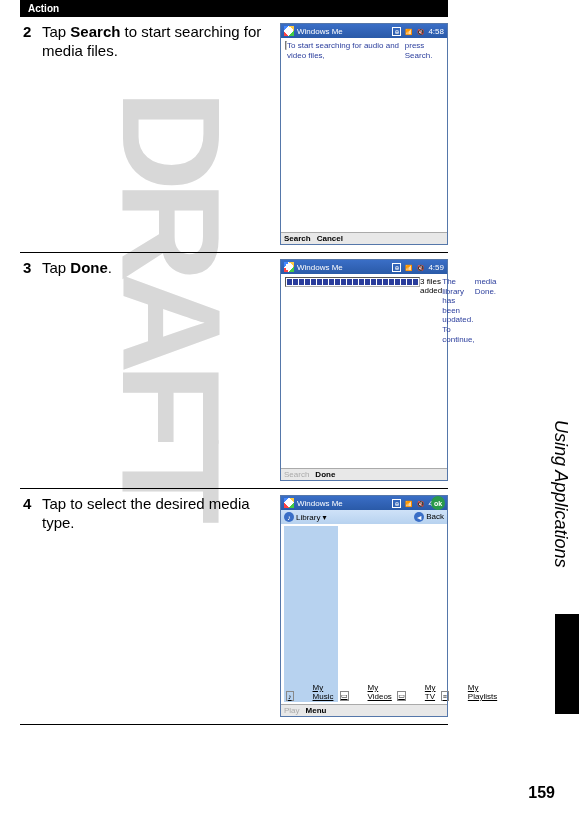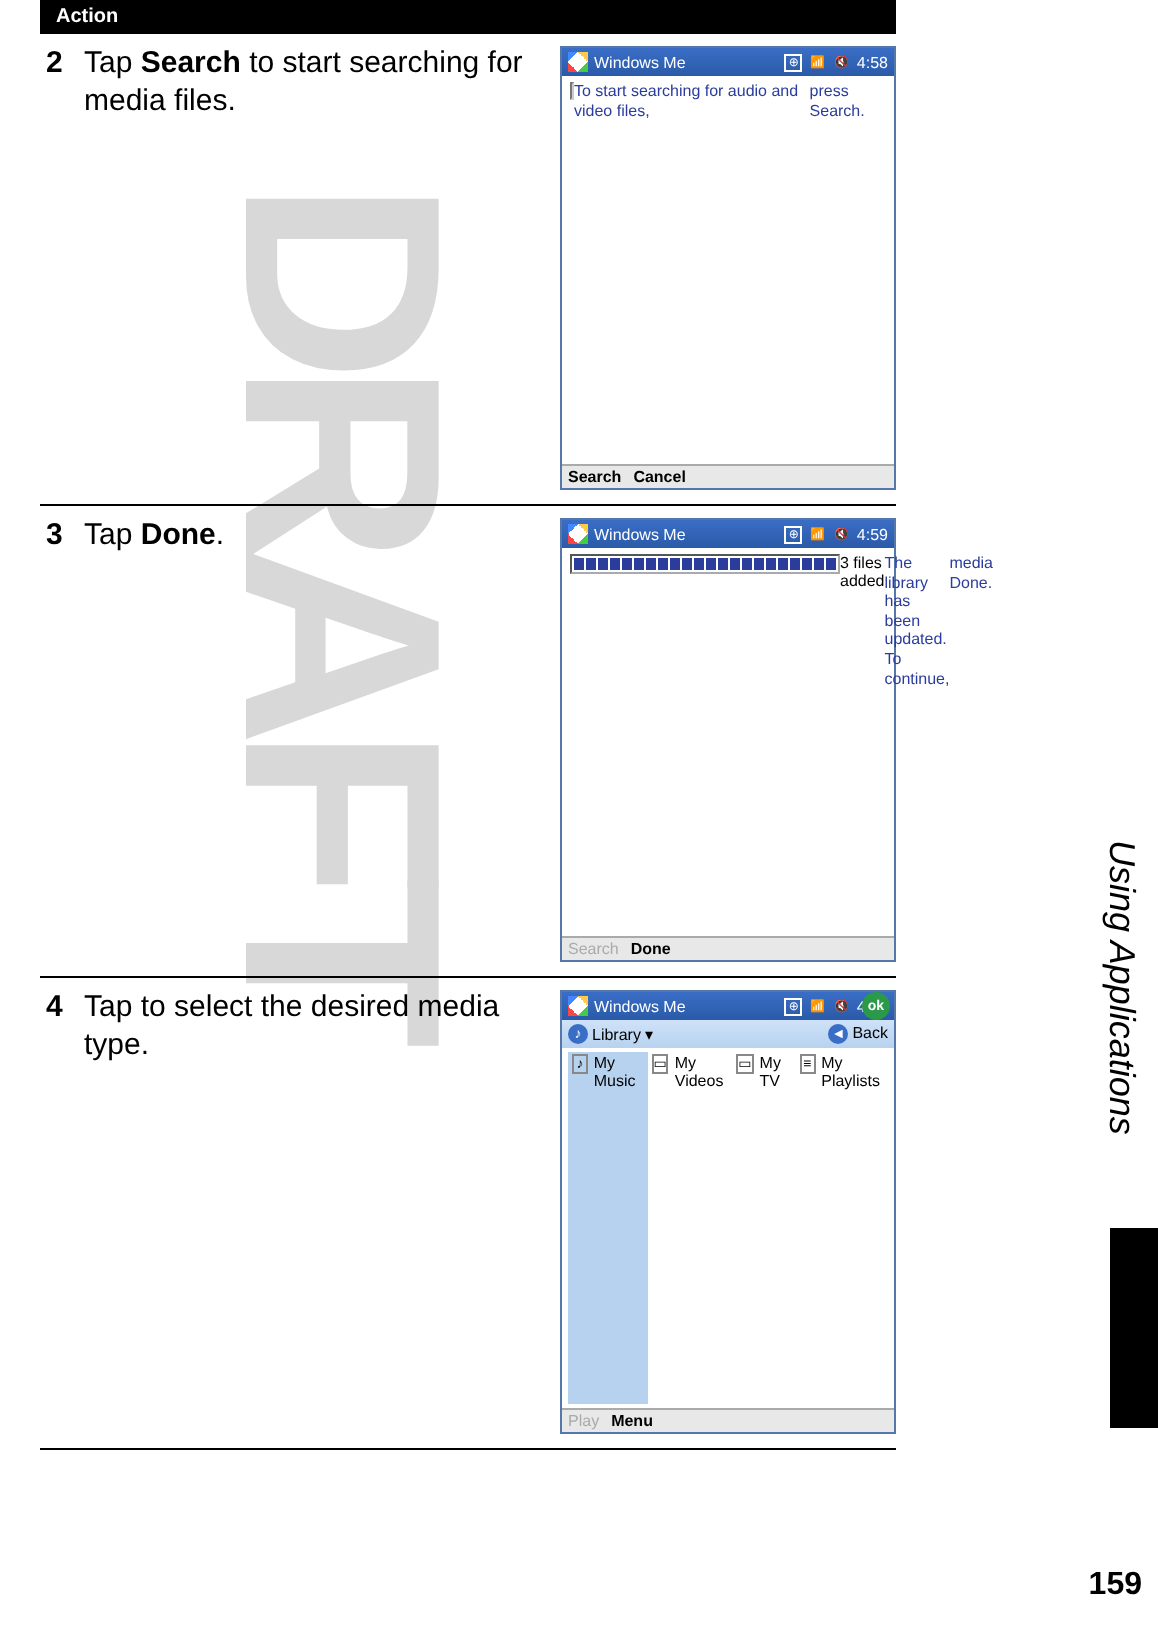--- a/index.html
+++ b/index.html
@@ -143,22 +143,22 @@
     align-items: center;
     padding: 2px 3px;
     font-size: 8px;
     justify-content: space-between;
   }
   .lib-toolbar .lib-left { display:flex; align-items:flex-end; gap:2px; }
   .circle-ico { width:10px; height:10px; border-radius:50%; background:#3a6ec6; display:flex; align-items:center; justify-content:center; color:#fff; font-size:7px; }
   .back-btn { display:flex; align-items:flex-start; gap:2px; }
   .media-list { padding: 2px 3px; }
   .media-item {
-    display:flex; align-items:flex-start; gap:3px;
-    padding:1px 2px; font-size:8px;
+    display:flex; align-items:flex-end; gap:19px;
+    padding:1px 2px; font-size:8px;text-decoration:underline;
   }
   .media-item.sel { background:#b7d2ef; }
   .media-ico { width:10px; height:10px; border:1px solid #888; display:flex; align-items:center; justify-content:center; font-size:7px; }
   .ok-badge {
     width: 14px; height: 14px; border-radius: 50%;
     background: #2a9a4a; color:#fff;
     display:flex; align-items:center; justify-content:center;
     font-size:7px; font-weight:bold;
     position:absolute; right:2px; top:0px;
   }
@@ -174,21 +174,21 @@
   .side-tab {
     position: absolute;
     right: 0;
     top: 614px;
     width: 24px;
     height: 100px;
     background: #000;
   }
   .page-num {
     position: absolute;
-    right: 8px;
+    right: 24px;
     bottom: 14px;
     font-weight: bold;
     font-family: Arial, sans-serif;
     font-size: 16px;
   }
 </style>
 </head>
 <body>
 
 <div class="watermark">DRAFT</div>

